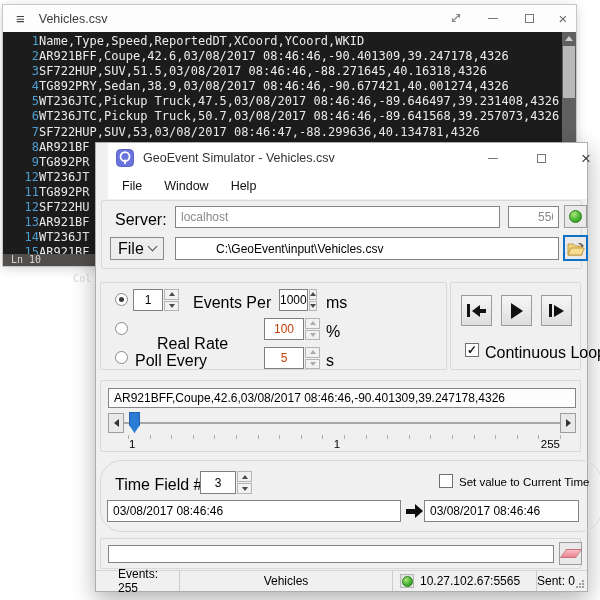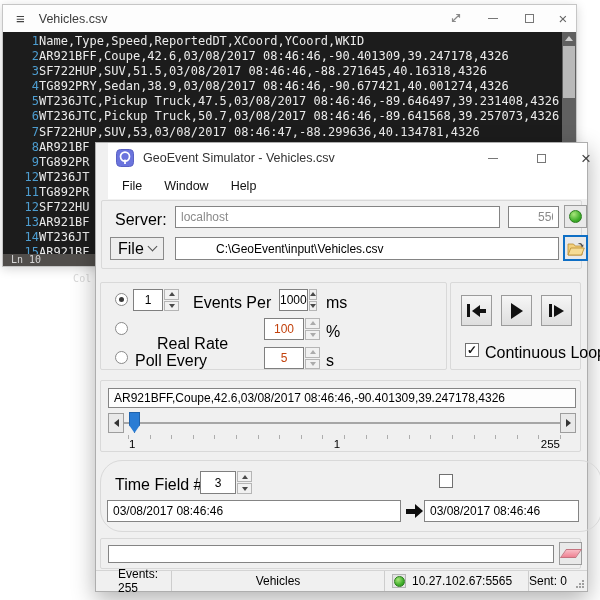--- a/index.html
+++ b/index.html
@@ -303,37 +303,38 @@
       <div class="spin-btns">
         <div class="spin-b">
             <span class="tri-up"></span>
           </div>
         <div class="spin-b">
             <span class="tri-dn"></span>
           </div>
       </div>
     </div>
     <span class="cb" style="left:338px; top:13px;"></span>
+    <span class="lbl abs" style="left:358px; top:15px; font-size:11.5px;">Set value to Current Time</span>
     <input class="inp" style="left: 6px; top: 39px; width: 294px; height: 22px;" value="03/08/2017 08:46:46">
     <div class="time-arrow" style="left:305px; top:43px;">
       <span class="bar-h"></span>
         <span class="head"></span>
     </div>
     <input class="inp" style="left: 323px; top: 39px; width: 155px; height: 22px;" value="03/08/2017 08:46:46">
   </div>
 
   <div class="grp" style="left:4px; top:395px; width:481px; height:31px;">
     <input class="inp" style="left: 7px; top: 6px; width: 446px; height: 18px;" value="">
     <div class="toolbtn" style="left:458px; top:3px; width:23px; height:23px;">
       <span class="eraser"></span>
     </div>
   </div>
 
   <div id="statusbar">
-    <div class="seg" style="width:76px; padding-left:22px;justify-content:center;">
+    <div class="seg" style="width:84px; padding-left:22px;justify-content:center;">
       <span>Events: 255</span>
     </div>
     <div class="seg" style="width:213px; justify-content:center;">
       <span>Vehicles</span>
     </div>
     <div class="seg" style="width:144px; padding-left:7px;">
       <span class="dot-box">
           <span class="dot-sm"></span>
         </span>
       <span>10.27.102.67:5565</span>

